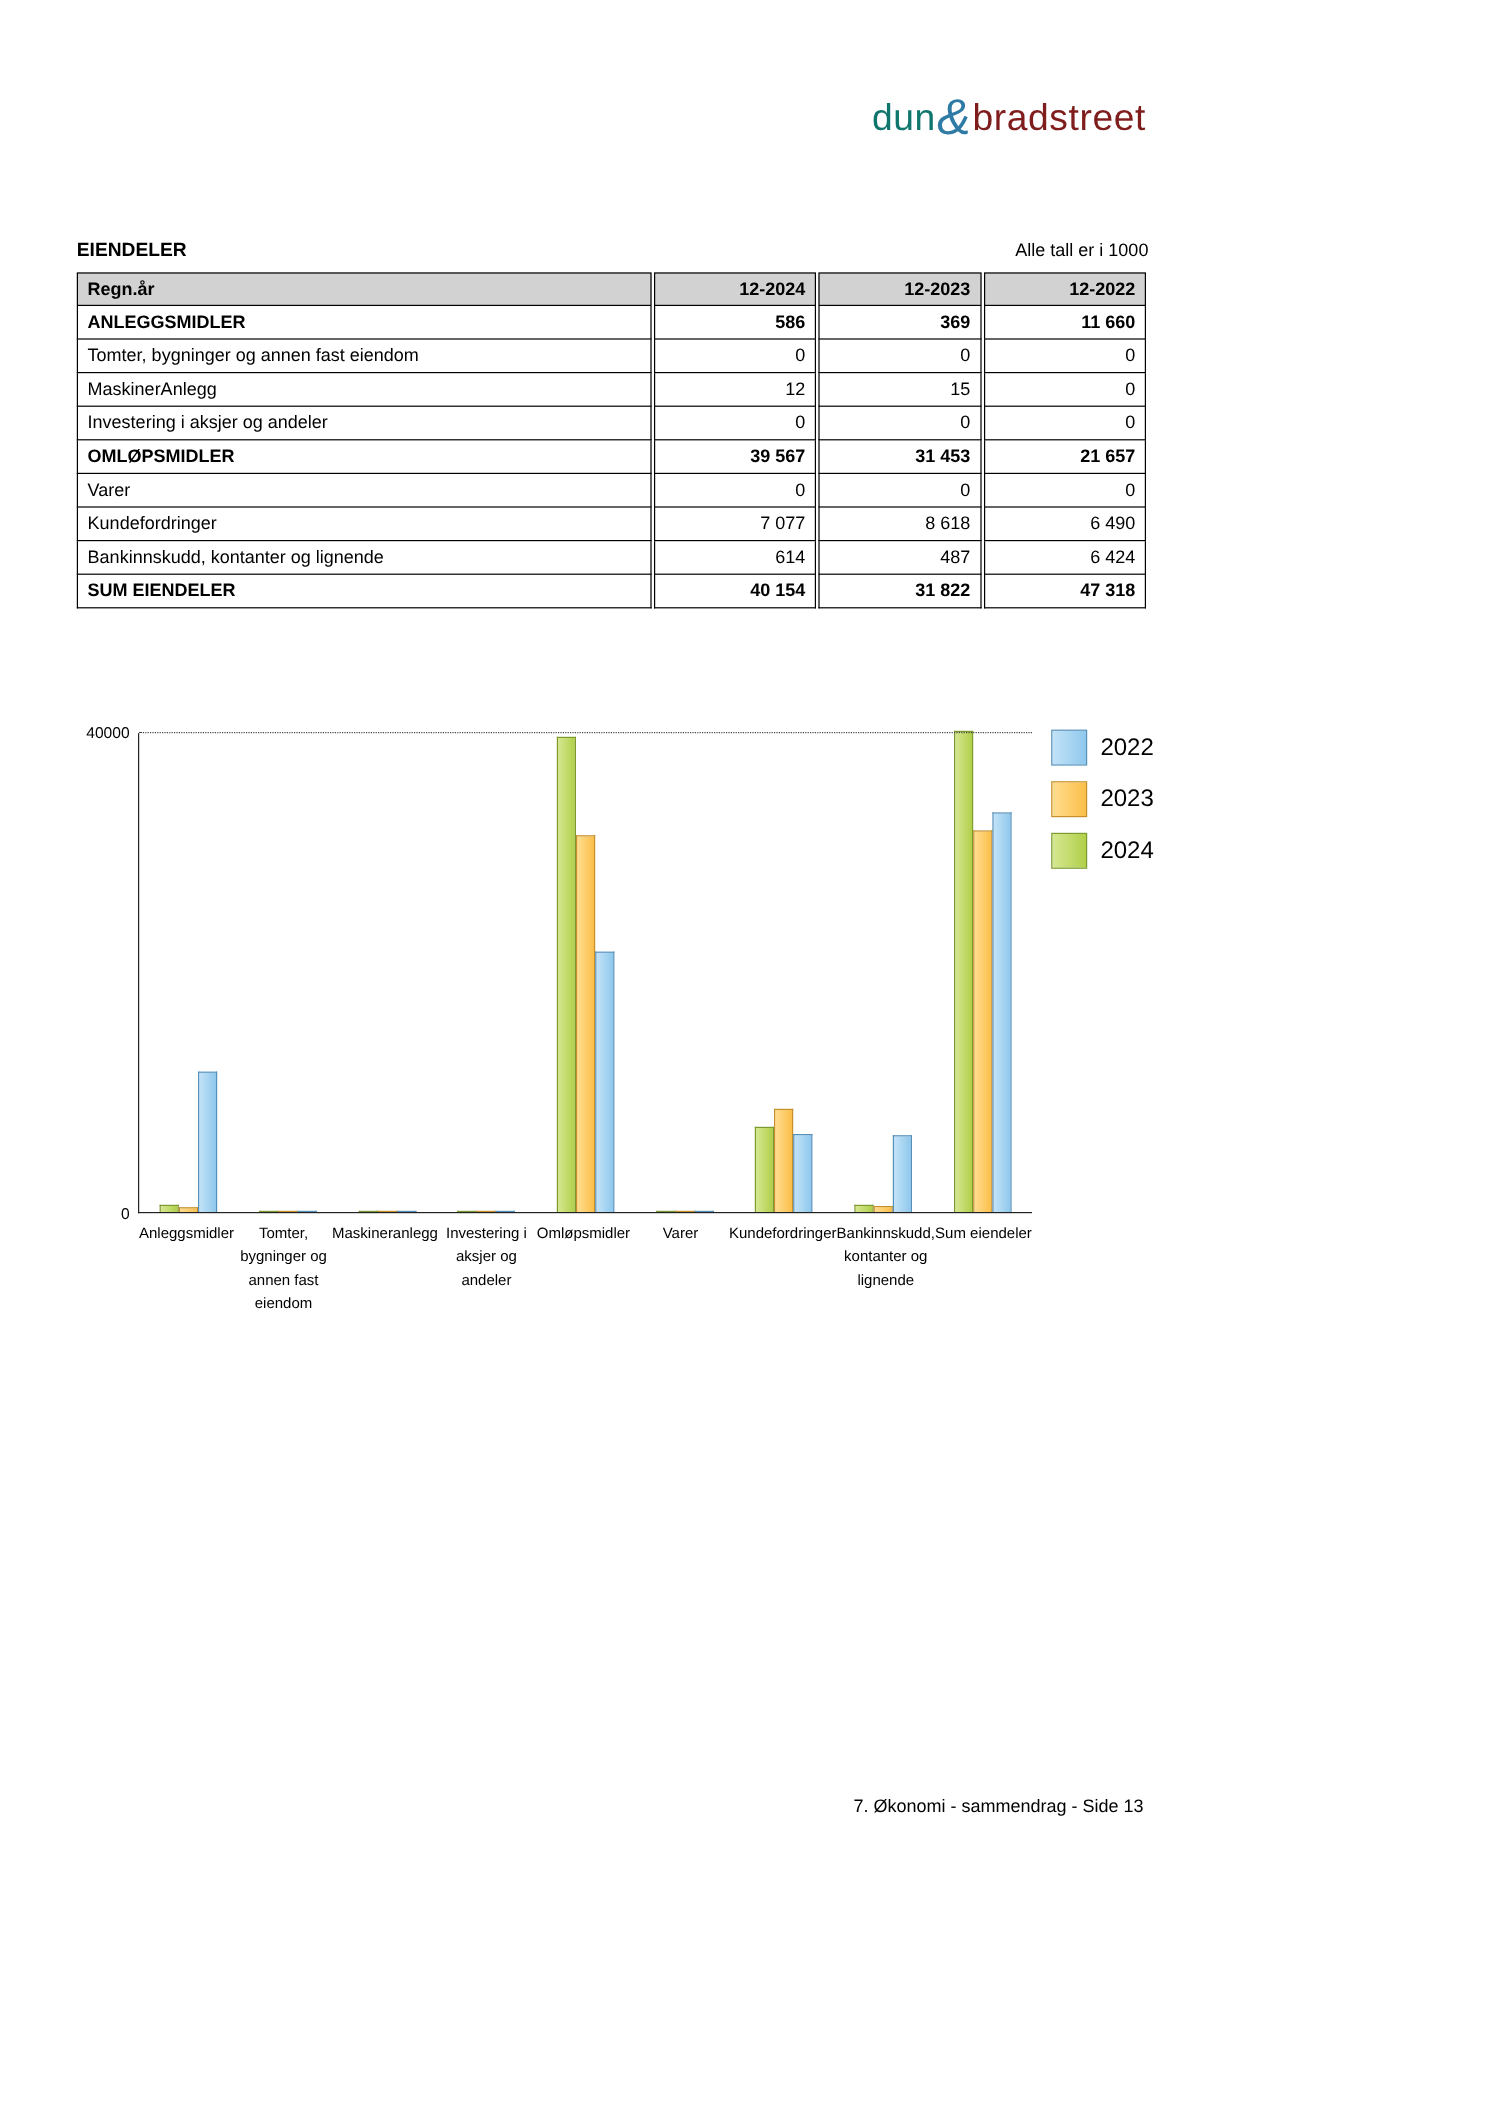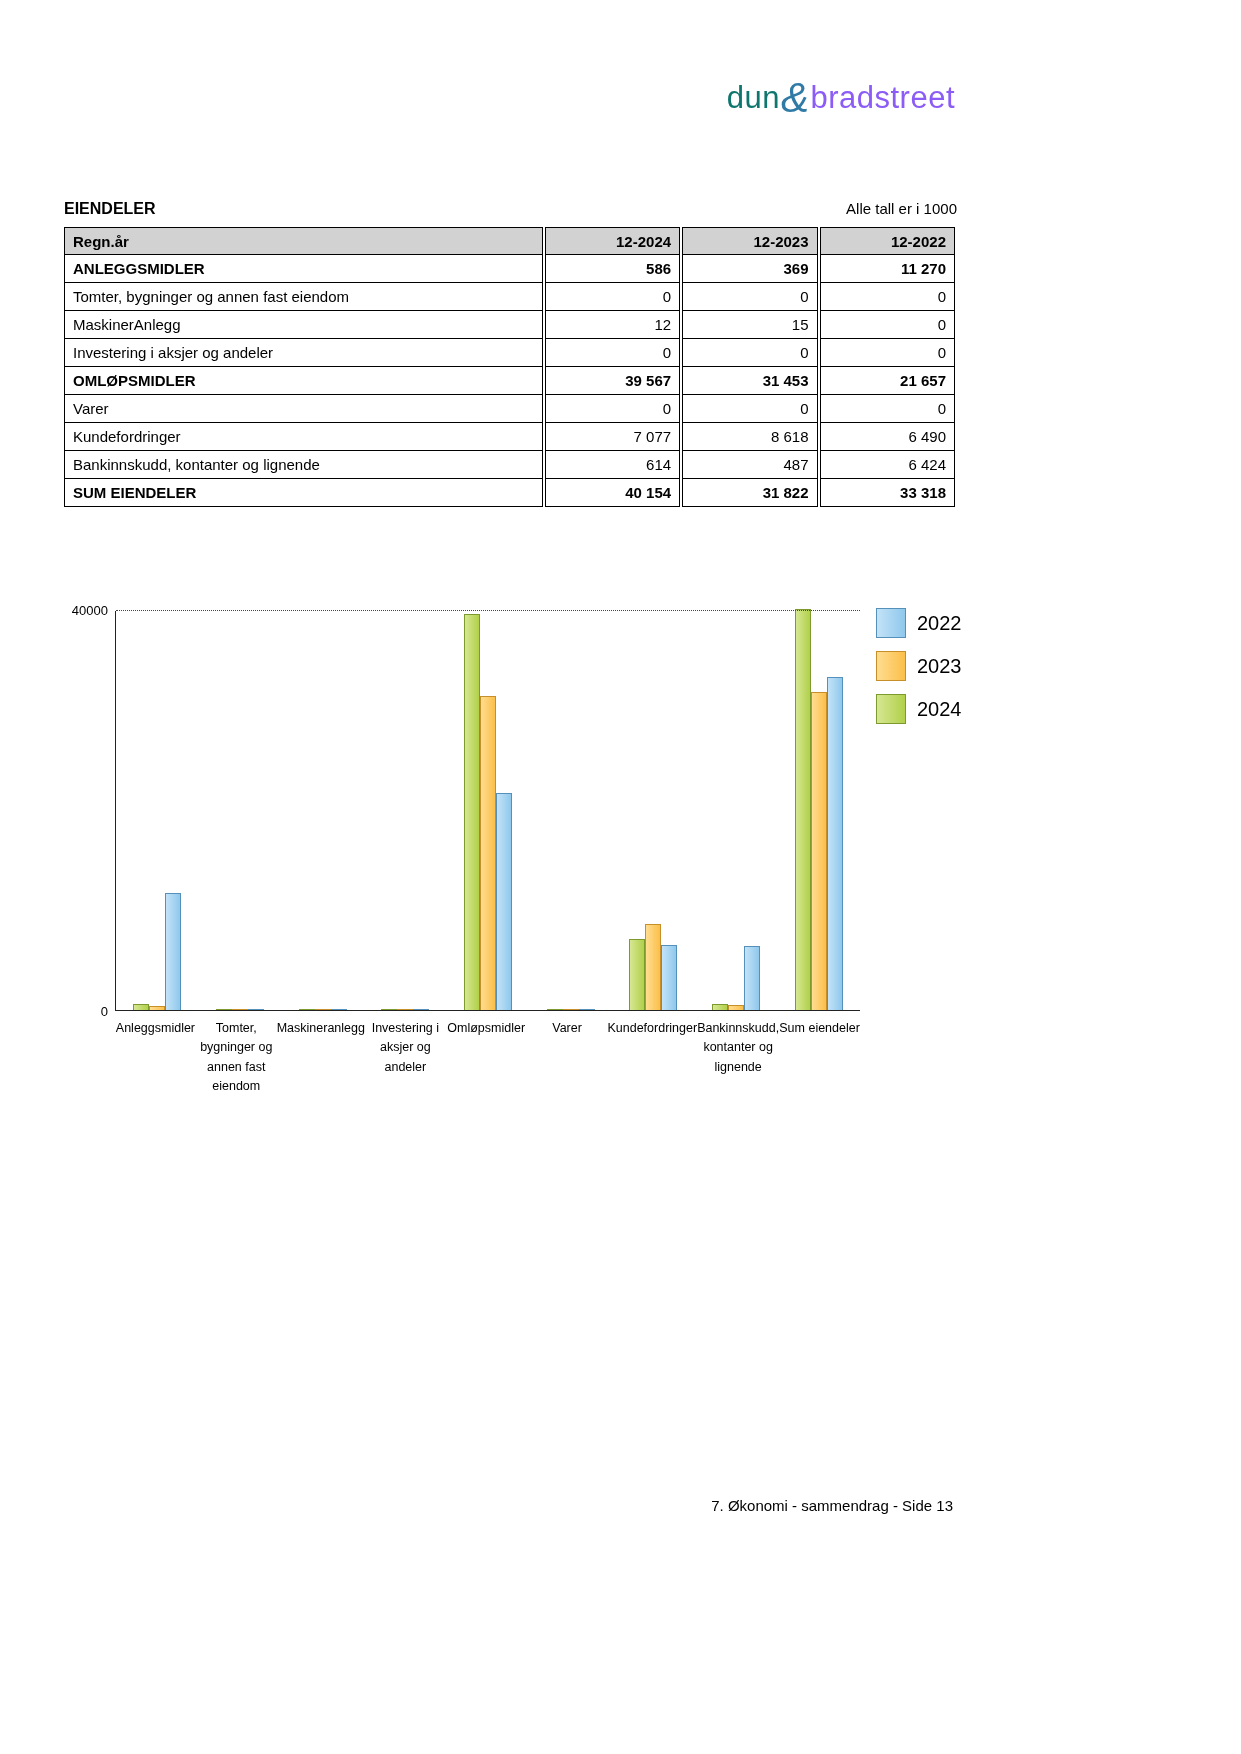--- a/index.html
+++ b/index.html
@@ -11,21 +11,21 @@
     background: #ffffff;
     font-family: "Liberation Sans", sans-serif;
     color: #000;
     overflow: hidden;
   }
 
   
   .logo { position: absolute; top: 70px; right: 286px; white-space: nowrap; letter-spacing: 0.5px; }
   .logo-dun  { color: #0f766e; font-size: 31px; }
   .logo-amp  { color: #2f7ba6; font-size: 42px; font-style: italic; position: relative; top: 4px; margin: 0 1px; }
-  .logo-brad { color: #8b5cf6; font-size: 31px; }
+  .logo-brad { color: #7f1d1d; font-size: 31px; }
 
   
   .title-row {
     position: absolute; left: 64px; top: 200px; width: 893px;
     display: flex; justify-content: space-between; align-items: flex-start;
   }
   .section-title { font-weight: bold; font-size: 16px; }
   .units-note { font-size: 15px; }
 
   
@@ -93,21 +93,21 @@
         <th class="num">12-2024</th>
         <th class="num">12-2023</th>
         <th class="num">12-2022</th>
       </tr>
     </thead>
     <tbody>
         <tr class="bold">
           <td class="lbl">ANLEGGSMIDLER</td>
           <td class="num">586</td>
           <td class="num">369</td>
-          <td class="num">11 270</td>
+          <td class="num">11 660</td>
         </tr>
         <tr>
           <td class="lbl">Tomter, bygninger og annen fast eiendom</td>
           <td class="num">0</td>
           <td class="num">0</td>
           <td class="num">0</td>
         </tr>
         <tr>
           <td class="lbl">MaskinerAnlegg</td>
           <td class="num">12</td>
@@ -141,21 +141,21 @@
         <tr>
           <td class="lbl">Bankinnskudd, kontanter og lignende</td>
           <td class="num">614</td>
           <td class="num">487</td>
           <td class="num">6 424</td>
         </tr>
         <tr class="bold">
           <td class="lbl">SUM EIENDELER</td>
           <td class="num">40 154</td>
           <td class="num">31 822</td>
-          <td class="num">33 318</td>
+          <td class="num">47 318</td>
         </tr>
       </tbody>
   </table>
 
   <div class="chart">
     <div class="ytick ytick-top">40000</div>
     <div class="ytick ytick-bottom">0</div>
     <div class="plot">
       <div class="gridline"></div>
       <div class="groups">

